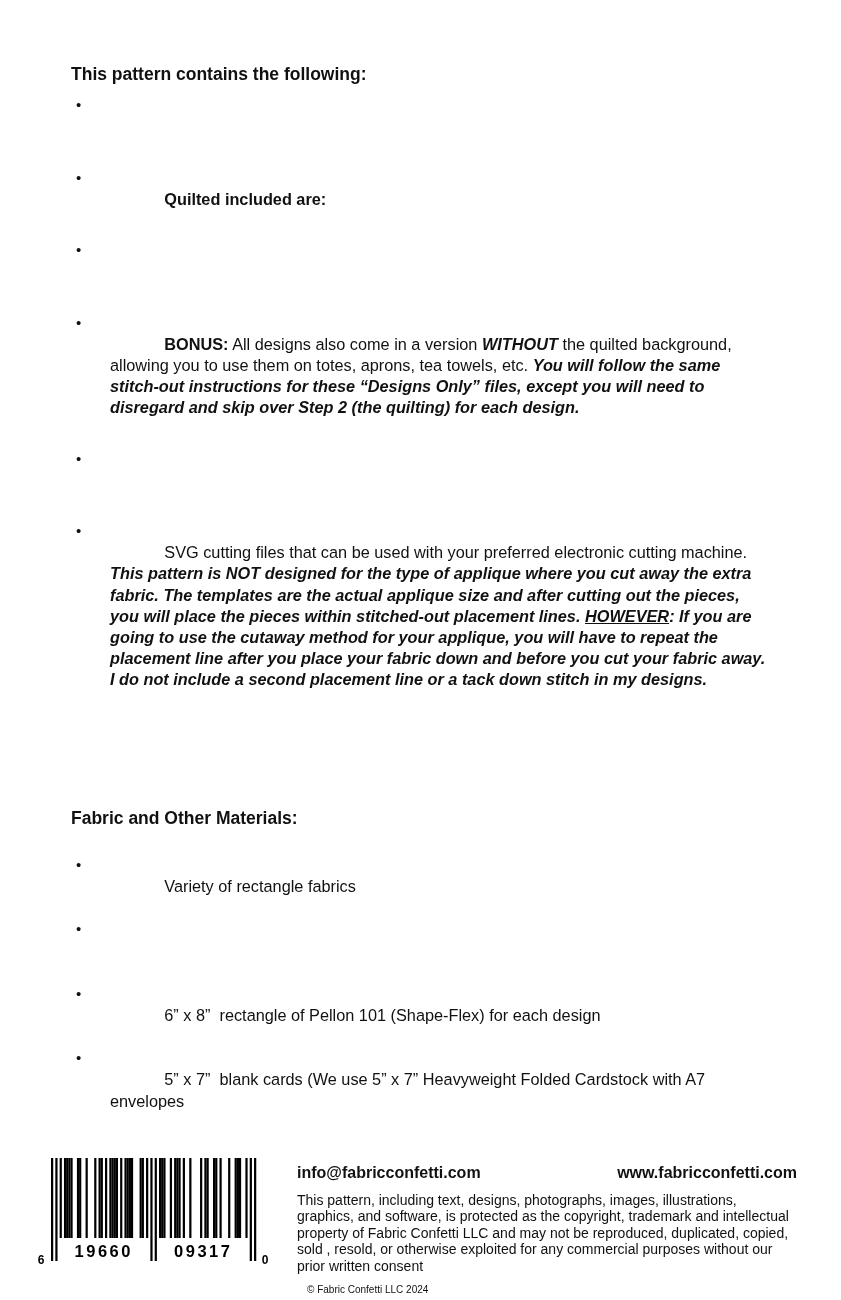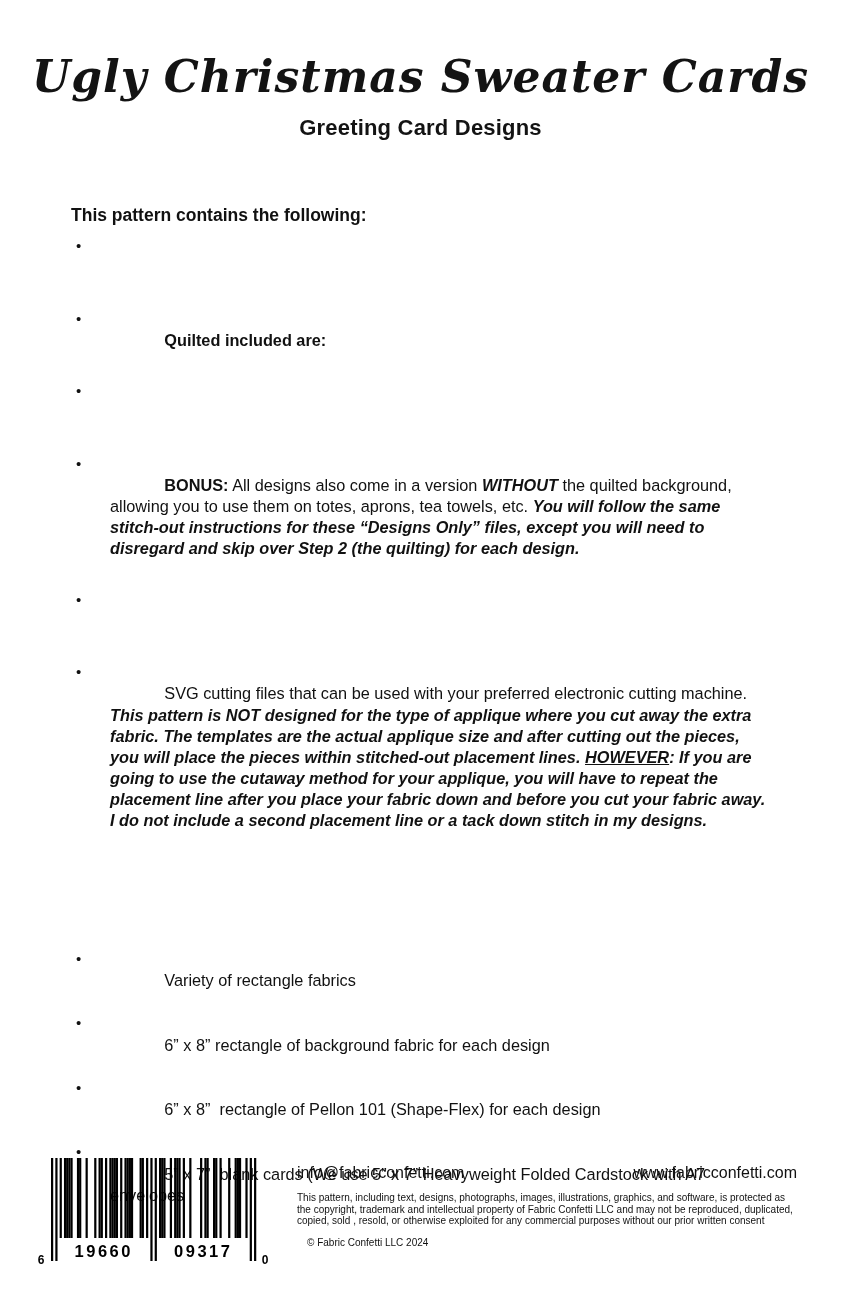--- a/index.html
+++ b/index.html
@@ -61,43 +61,39 @@
   .u { text-decoration:underline; }
   
   .doc-footer { position:absolute; left:0; top:1150px; width:841px; height:150px; }
   .barcode { position:absolute; left:34px; top:8px; width:242px; height:110px; }
   .barcode svg { display:block; }
   .footer-right { position:absolute; left:297px; top:14px; width:500px; }
   .contact-row {
     display:flex;
     justify-content:space-between;
     font-size:16px;
-    font-weight:normal;
+    font-weight:bold;
   }
   .legal {
     margin:10px 0 0 0;
-    font-size:10px;
+    font-size:14px;
     line-height:1.17;
     white-space:pre-wrap;
   }
   .copyright-line {
     margin:10px;
     font-size:10px;
     line-height:1.17;
   }
 </style>
 </head>
 <body>
 
 <div class="page">
 
-  <header class="doc-header">
-    <h1 class="doc-title">Ugly Christmas Sweater Cards</h1>
-    <h2 class="doc-subtitle">Greeting Card Designs</h2>
-  </header>
 
   <main class="doc-main">
 
     <section class="section section--spaced">
       <h3 class="section-heading">This pattern contains the following:</h3>
       <ul class="bullet-list">
 
           <li class="bullet-item">
             <span class="bullet-glyph">•</span>
           </li>
@@ -118,28 +114,29 @@
             <span class="bullet-glyph">•</span>
           </li>
 
           <li class="bullet-item">
             <span class="bullet-glyph">•</span><span class="bullet-text"><span>SVG cutting files that can be used with your preferred electronic cutting machine. </span><span class="b i">This pattern is NOT designed for the type of applique where you cut away the extra fabric. The templates are the actual applique size and after cutting out the pieces, you will place the pieces within stitched-out placement lines. </span><span class="b i u">HOWEVER</span><span class="b i">: If you are going to use the cutaway method for your applique, you will have to repeat the placement line after you place your fabric down and before you cut your fabric away.   I do not include a second placement line or a tack down stitch in my designs.</span></span>
           </li>
         </ul>
     </section>
 
     <section class="section section--tight">
+      <h3 class="section-heading">Fabric and Other Materials:</h3>
       <ul class="bullet-list">
 
           <li class="bullet-item">
             <span class="bullet-glyph">•</span><span class="bullet-text"><span>Variety of rectangle fabrics</span></span>
           </li>
 
           <li class="bullet-item">
-            <span class="bullet-glyph">•</span><span class="bullet-text"><span>6” x 8” rectangle of background fabric for each design</span></span>
+            <span class="bullet-glyph">•</span>
           </li>
 
           <li class="bullet-item">
             <span class="bullet-glyph">•</span><span class="bullet-text"><span>6” x 8”  rectangle of Pellon 101 (Shape-Flex) for each design</span></span>
           </li>
 
           <li class="bullet-item">
             <span class="bullet-glyph">•</span><span class="bullet-text"><span>5” x 7”  blank cards (We use 5” x 7” Heavyweight Folded Cardstock with A7 envelopes</span></span>
           </li>
 

